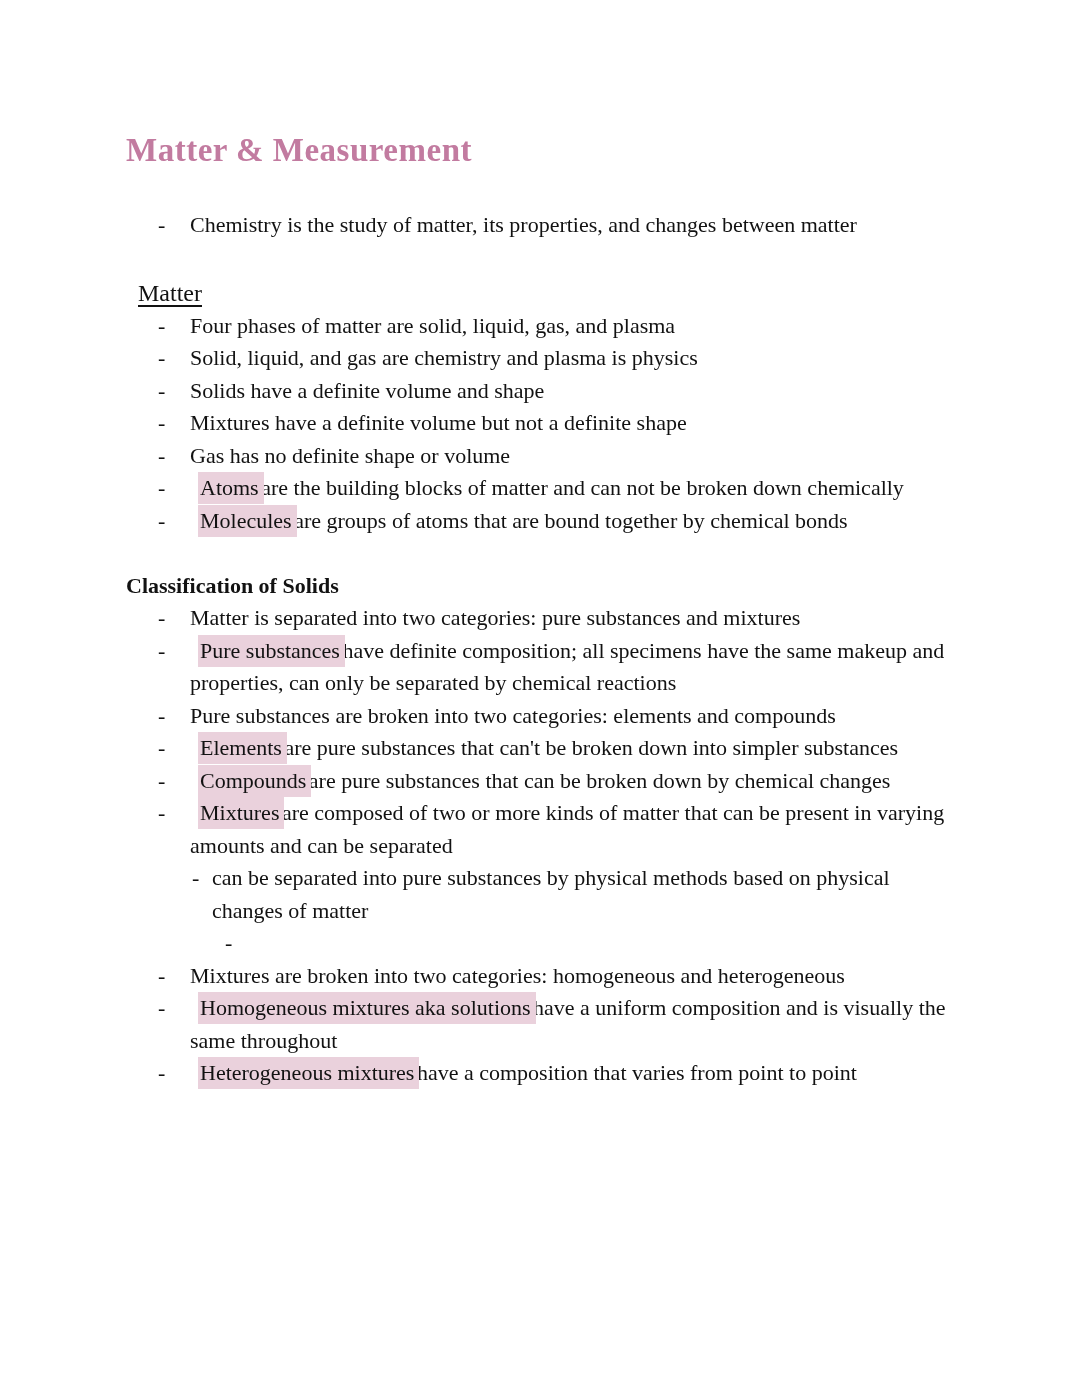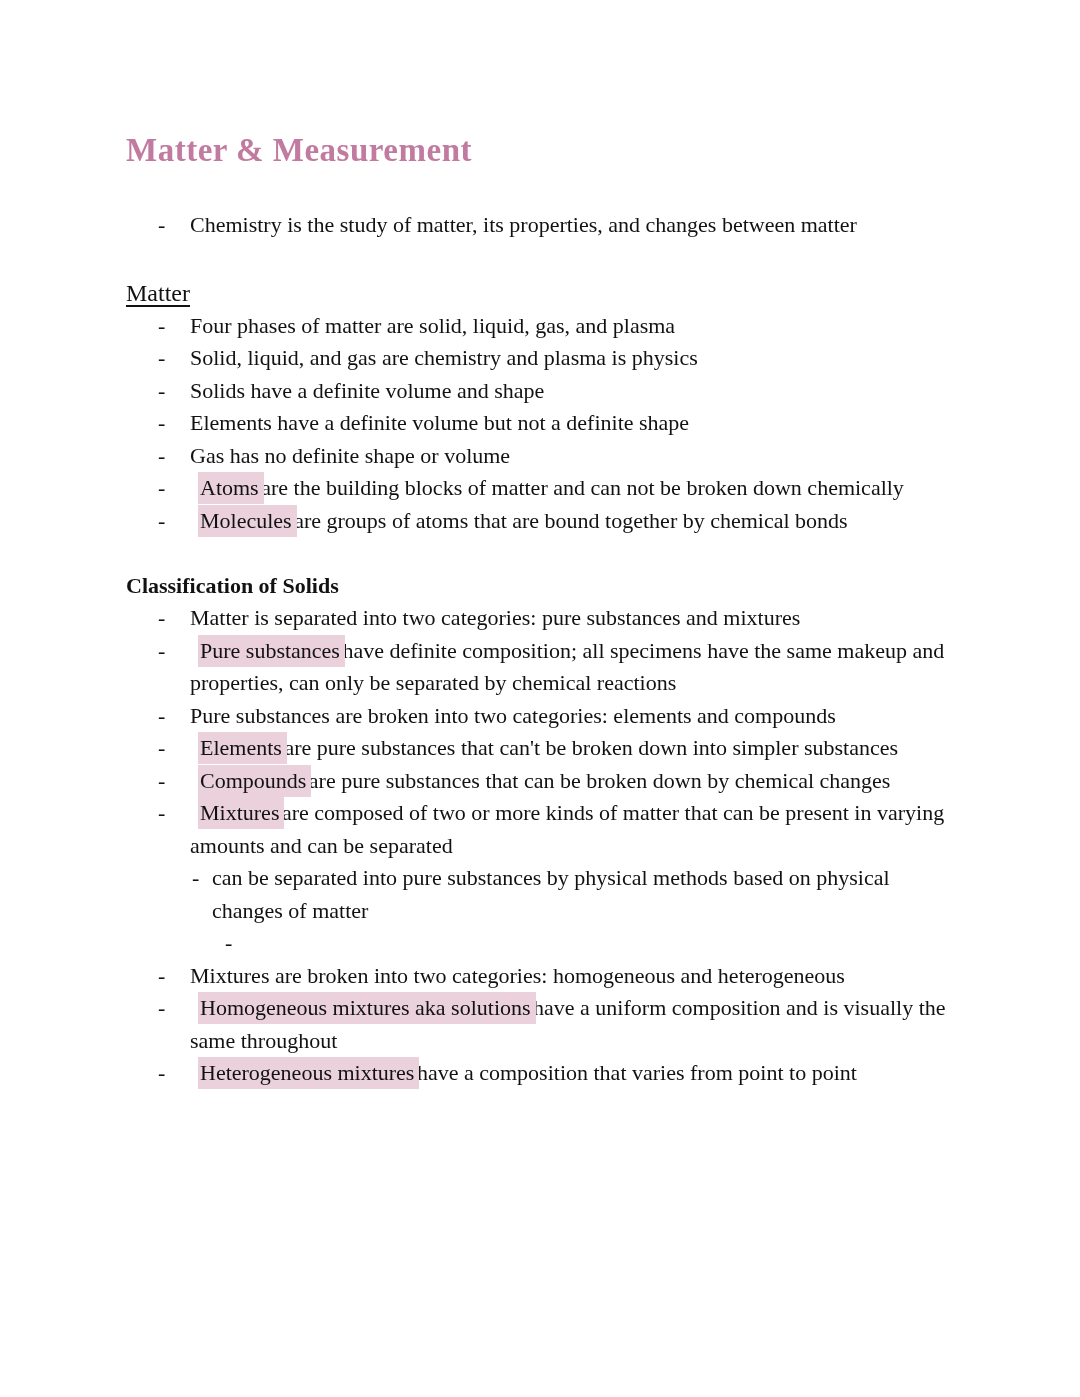--- a/index.html
+++ b/index.html
@@ -14,21 +14,21 @@
   }
   .doc-title{
     margin:0 0 40px 0;
     font-size:33px;
     line-height:38px;
     font-weight:bold;
     letter-spacing:0.5px;
     color:var(--accent,#c27ba0);
   }
   .heading-underline{
-    margin:36px 0 2px 0;
+    margin:36px 0 2px 12px;
     font-size:24px;
     line-height:30px;
     font-weight:normal;
     text-decoration:underline;
     text-underline-offset:4px;
     color:#121212;
   }
   .heading-bold{
     margin:34px 0 1px 0;
     font-size:22px;
@@ -83,21 +83,21 @@
         <div class="li lvl1">
           <span class="marker">-</span>
           <span class="txt">Solid, liquid, and gas are chemistry and plasma is physics</span>
         </div>
         <div class="li lvl1">
           <span class="marker">-</span>
           <span class="txt">Solids have a definite volume and shape</span>
         </div>
         <div class="li lvl1">
           <span class="marker">-</span>
-          <span class="txt">Elements have a definite volume but not a definite shape</span>
+          <span class="txt">Mixtures have a definite volume but not a definite shape</span>
         </div>
         <div class="li lvl1">
           <span class="marker">-</span>
           <span class="txt">Gas has no definite shape or volume</span>
         </div>
         <div class="li lvl1">
           <span class="marker">-</span>
           <span class="txt"><mark class="hl">Atoms</mark> are the building blocks of matter and can not be broken down chemically</span>
         </div>
         <div class="li lvl1">

